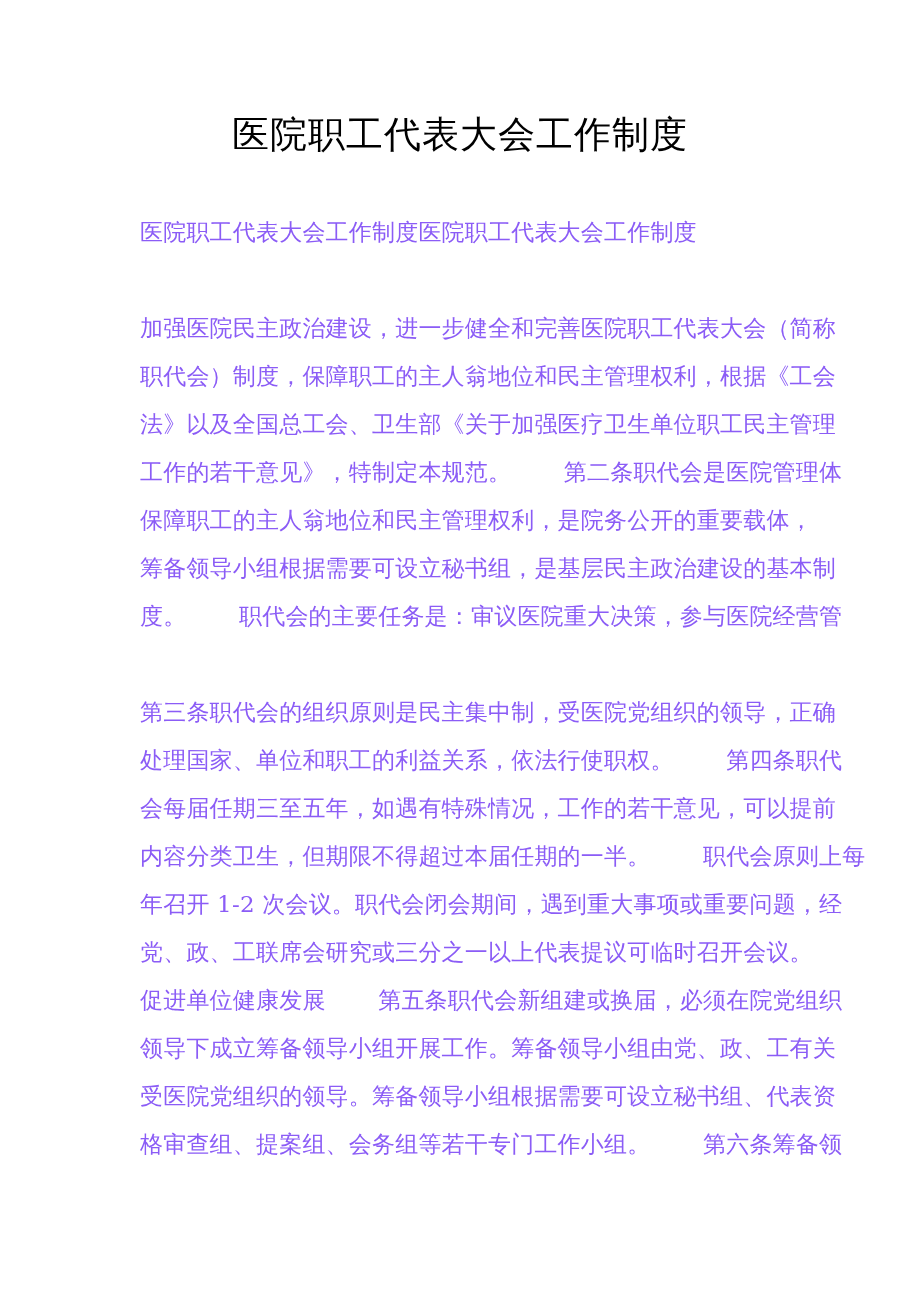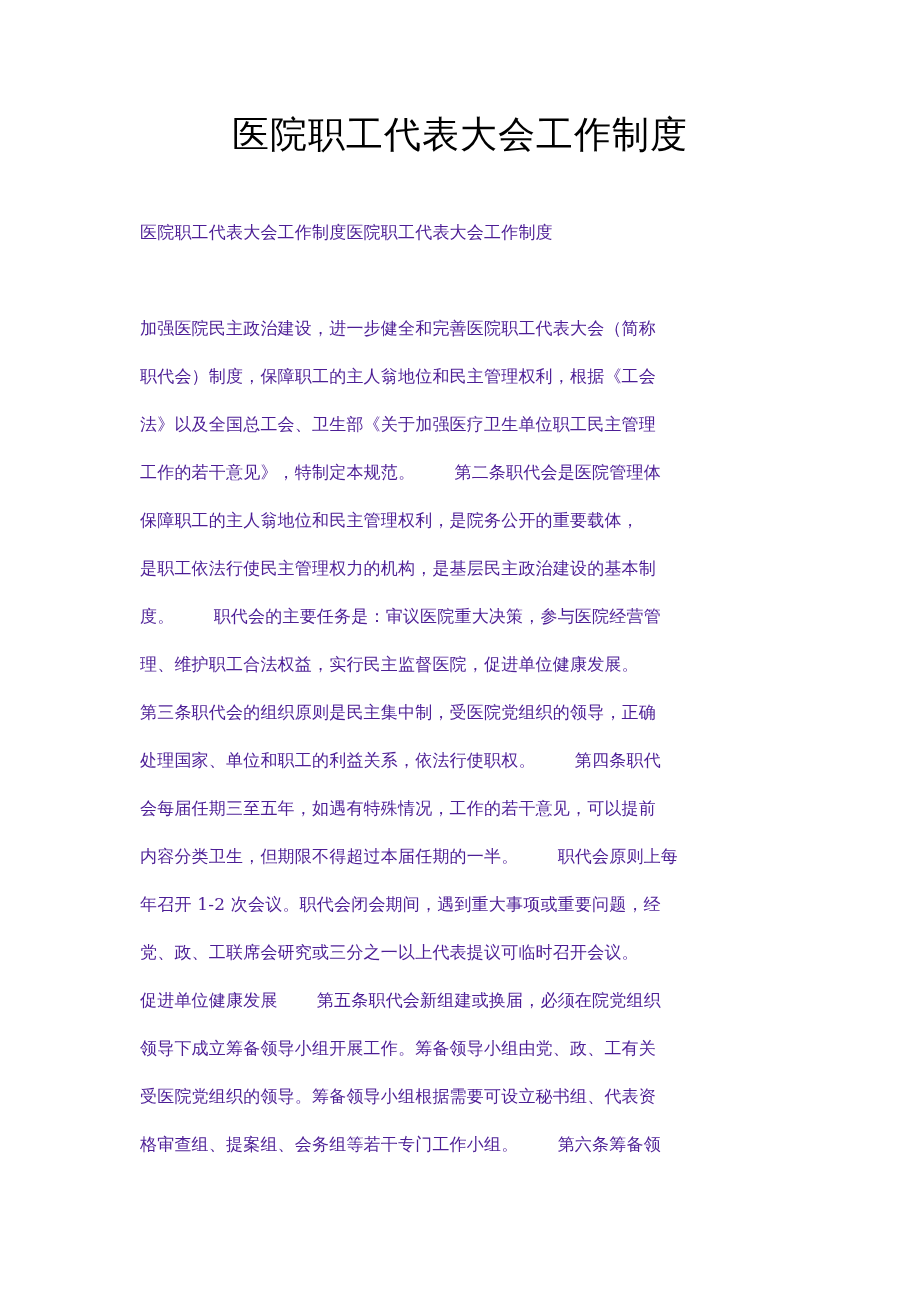--- a/index.html
+++ b/index.html
@@ -33,42 +33,41 @@
       line-height: 46px;
       letter-spacing: 1px;
       color: #000000;
       margin: 0;
       font-weight: normal;
     }
     .line {
       position: absolute;
       left: 140px;
       width: 660px;
-      font-size: 17px;
+      font-size: 23px;
       line-height: 26px;
       white-space: pre;
-      color: #4c1d95;
+      color: #8b5cf6;
       letter-spacing: 0.2px;
     }
   </style>
 </head>
 <body>
 
 <div class="page">
   <h1 class="doc-title">医院职工代表大会工作制度</h1>
 
   <div class="line" style="top:219px">医院职工代表大会工作制度医院职工代表大会工作制度</div>
   <div class="line" style="top:315px">加强医院民主政治建设，进一步健全和完善医院职工代表大会（简称</div>
   <div class="line" style="top:363px">职代会）制度，保障职工的主人翁地位和民主管理权利，根据《工会</div>
   <div class="line" style="top:411px">法》以及全国总工会、卫生部《关于加强医疗卫生单位职工民主管理</div>
   <div class="line" style="top:459px">工作的若干意见》，特制定本规范。       第二条职代会是医院管理体</div>
   <div class="line" style="top:507px">保障职工的主人翁地位和民主管理权利，是院务公开的重要载体，</div>
-  <div class="line" style="top:555px">是职工依法行使民主管理权力的机构，是基层民主政治建设的基本制</div>
+  <div class="line" style="top:555px">筹备领导小组根据需要可设立秘书组，是基层民主政治建设的基本制</div>
   <div class="line" style="top:603px">度。       职代会的主要任务是：审议医院重大决策，参与医院经营管</div>
-  <div class="line" style="top:651px">理、维护职工合法权益，实行民主监督医院，促进单位健康发展。</div>
   <div class="line" style="top:699px">第三条职代会的组织原则是民主集中制，受医院党组织的领导，正确</div>
   <div class="line" style="top:747px">处理国家、单位和职工的利益关系，依法行使职权。       第四条职代</div>
   <div class="line" style="top:795px">会每届任期三至五年，如遇有特殊情况，工作的若干意见，可以提前</div>
   <div class="line" style="top:843px">内容分类卫生，但期限不得超过本届任期的一半。       职代会原则上每</div>
   <div class="line" style="top:891px">年召开 1-2 次会议。职代会闭会期间，遇到重大事项或重要问题，经</div>
   <div class="line" style="top:939px">党、政、工联席会研究或三分之一以上代表提议可临时召开会议。</div>
   <div class="line" style="top:987px">促进单位健康发展       第五条职代会新组建或换届，必须在院党组织</div>
   <div class="line" style="top:1035px">领导下成立筹备领导小组开展工作。筹备领导小组由党、政、工有关</div>
   <div class="line" style="top:1083px">受医院党组织的领导。筹备领导小组根据需要可设立秘书组、代表资</div>
   <div class="line" style="top:1131px">格审查组、提案组、会务组等若干专门工作小组。       第六条筹备领</div>

